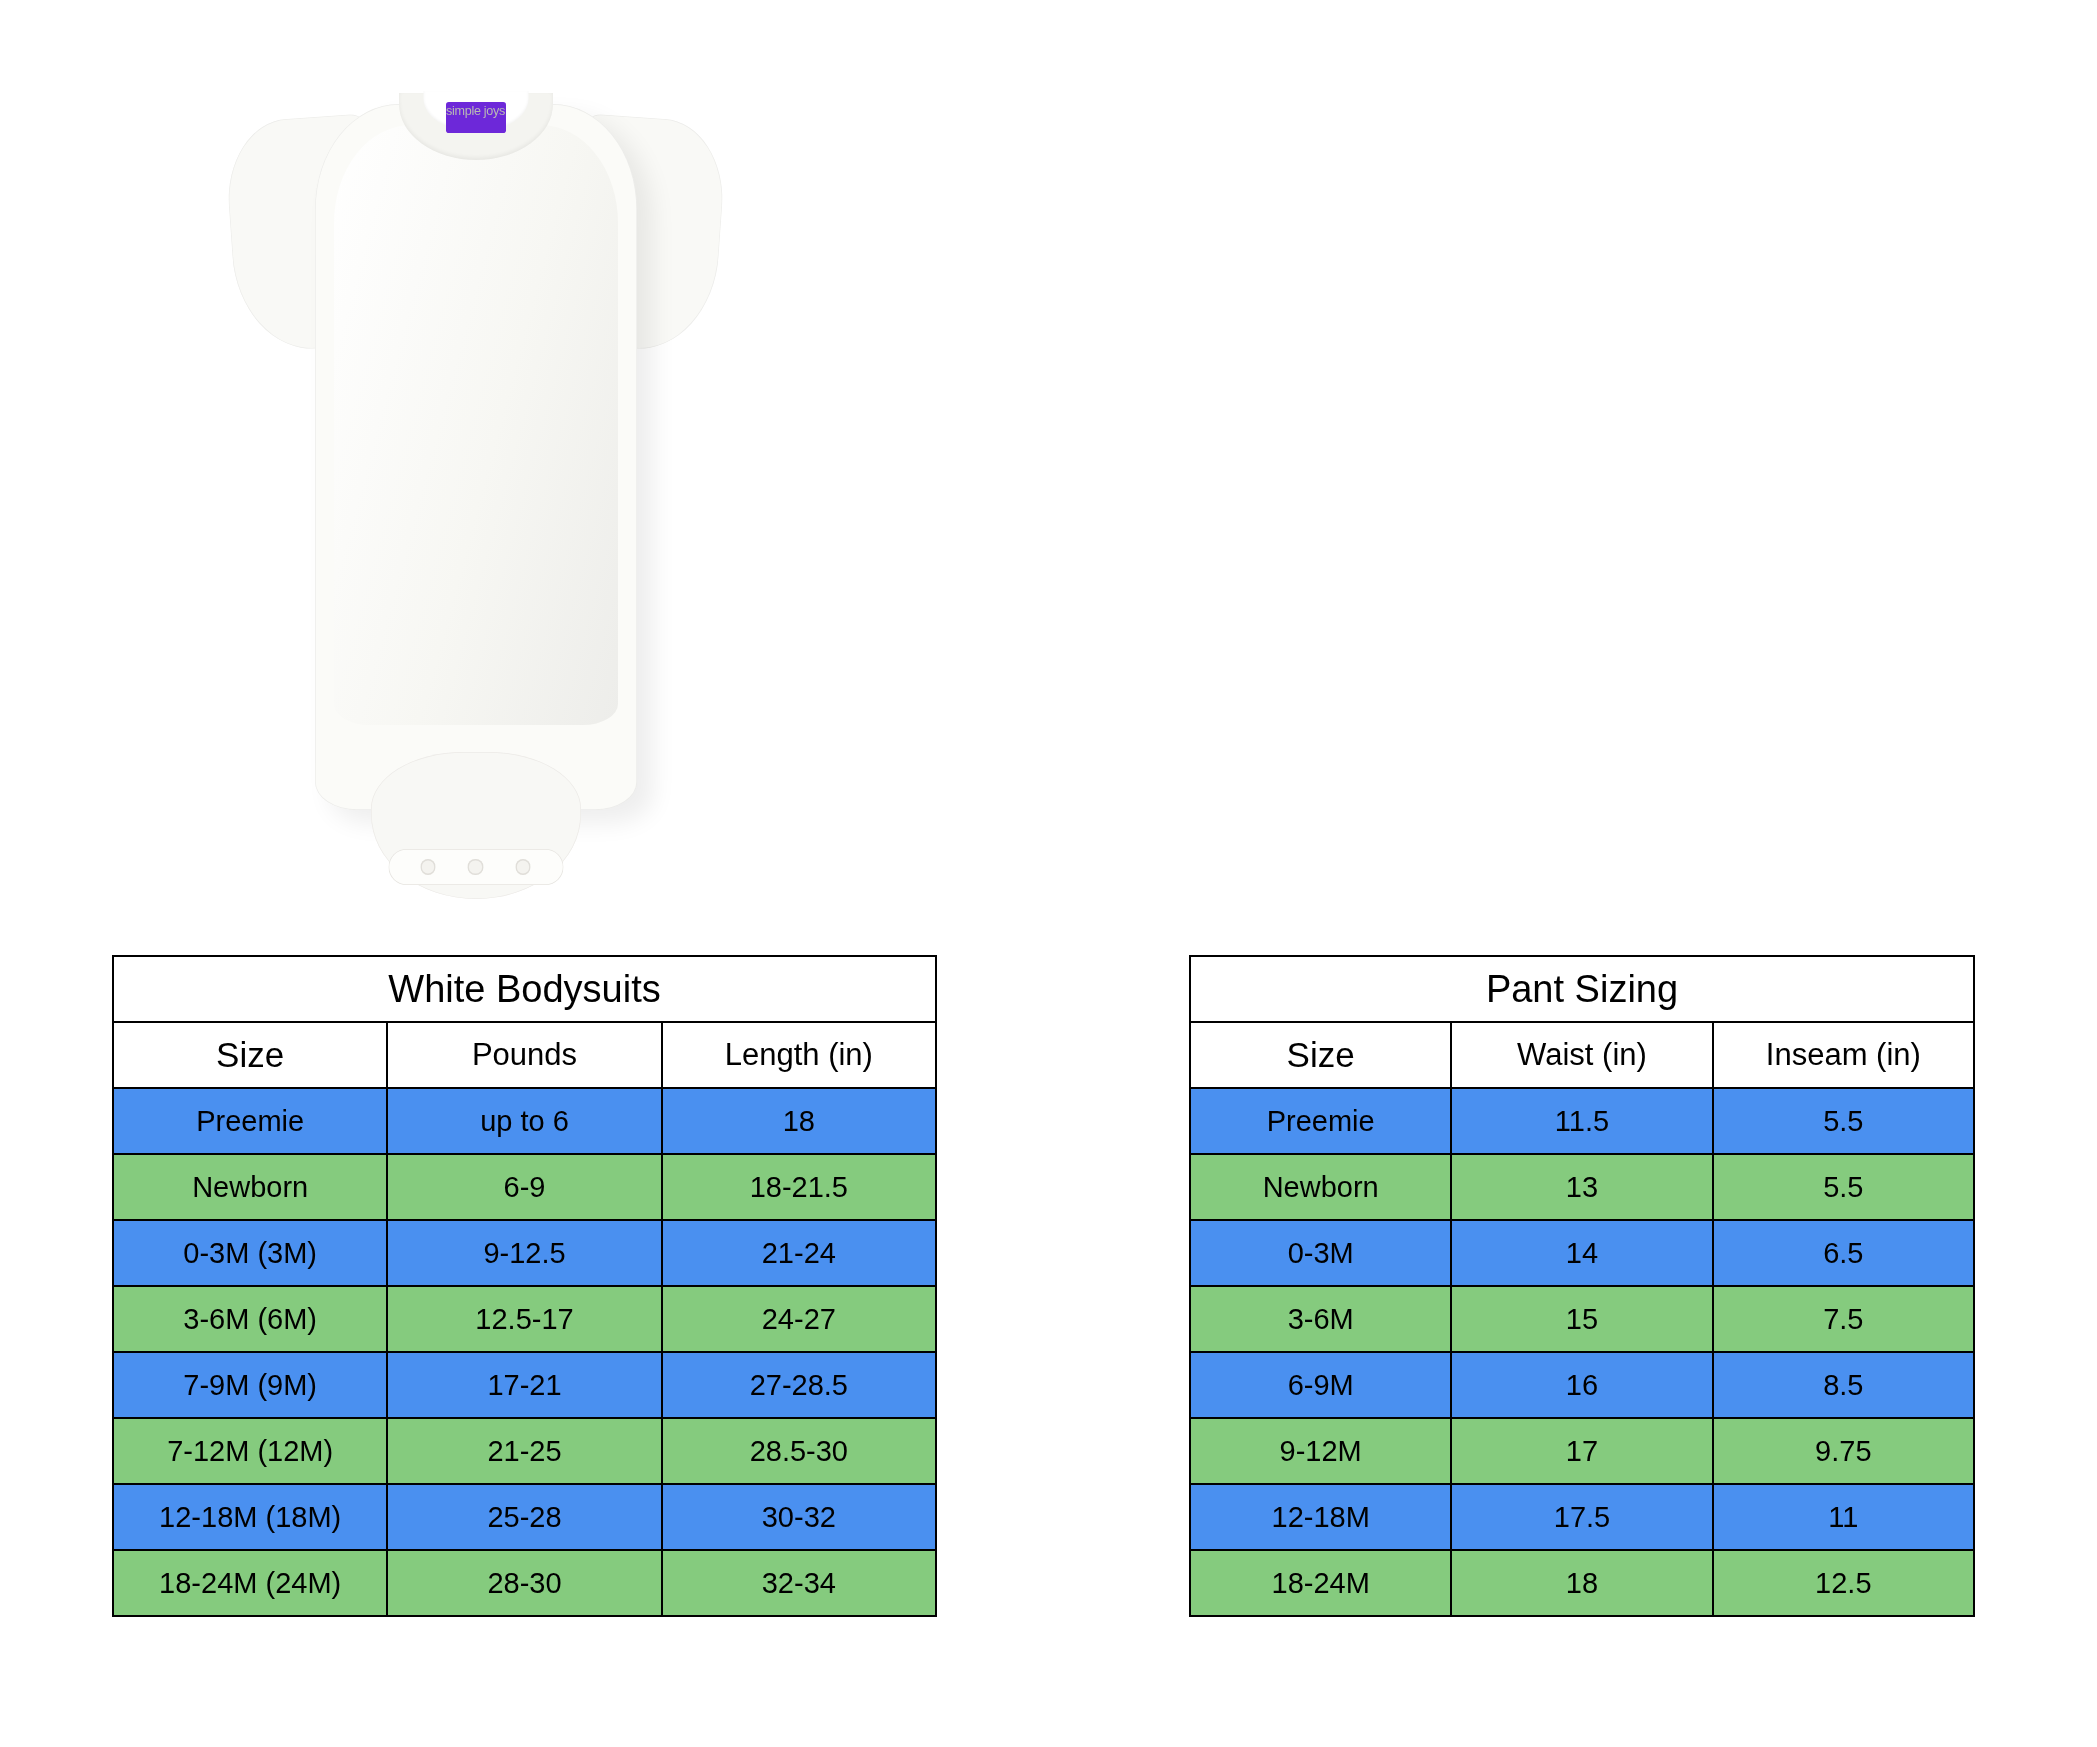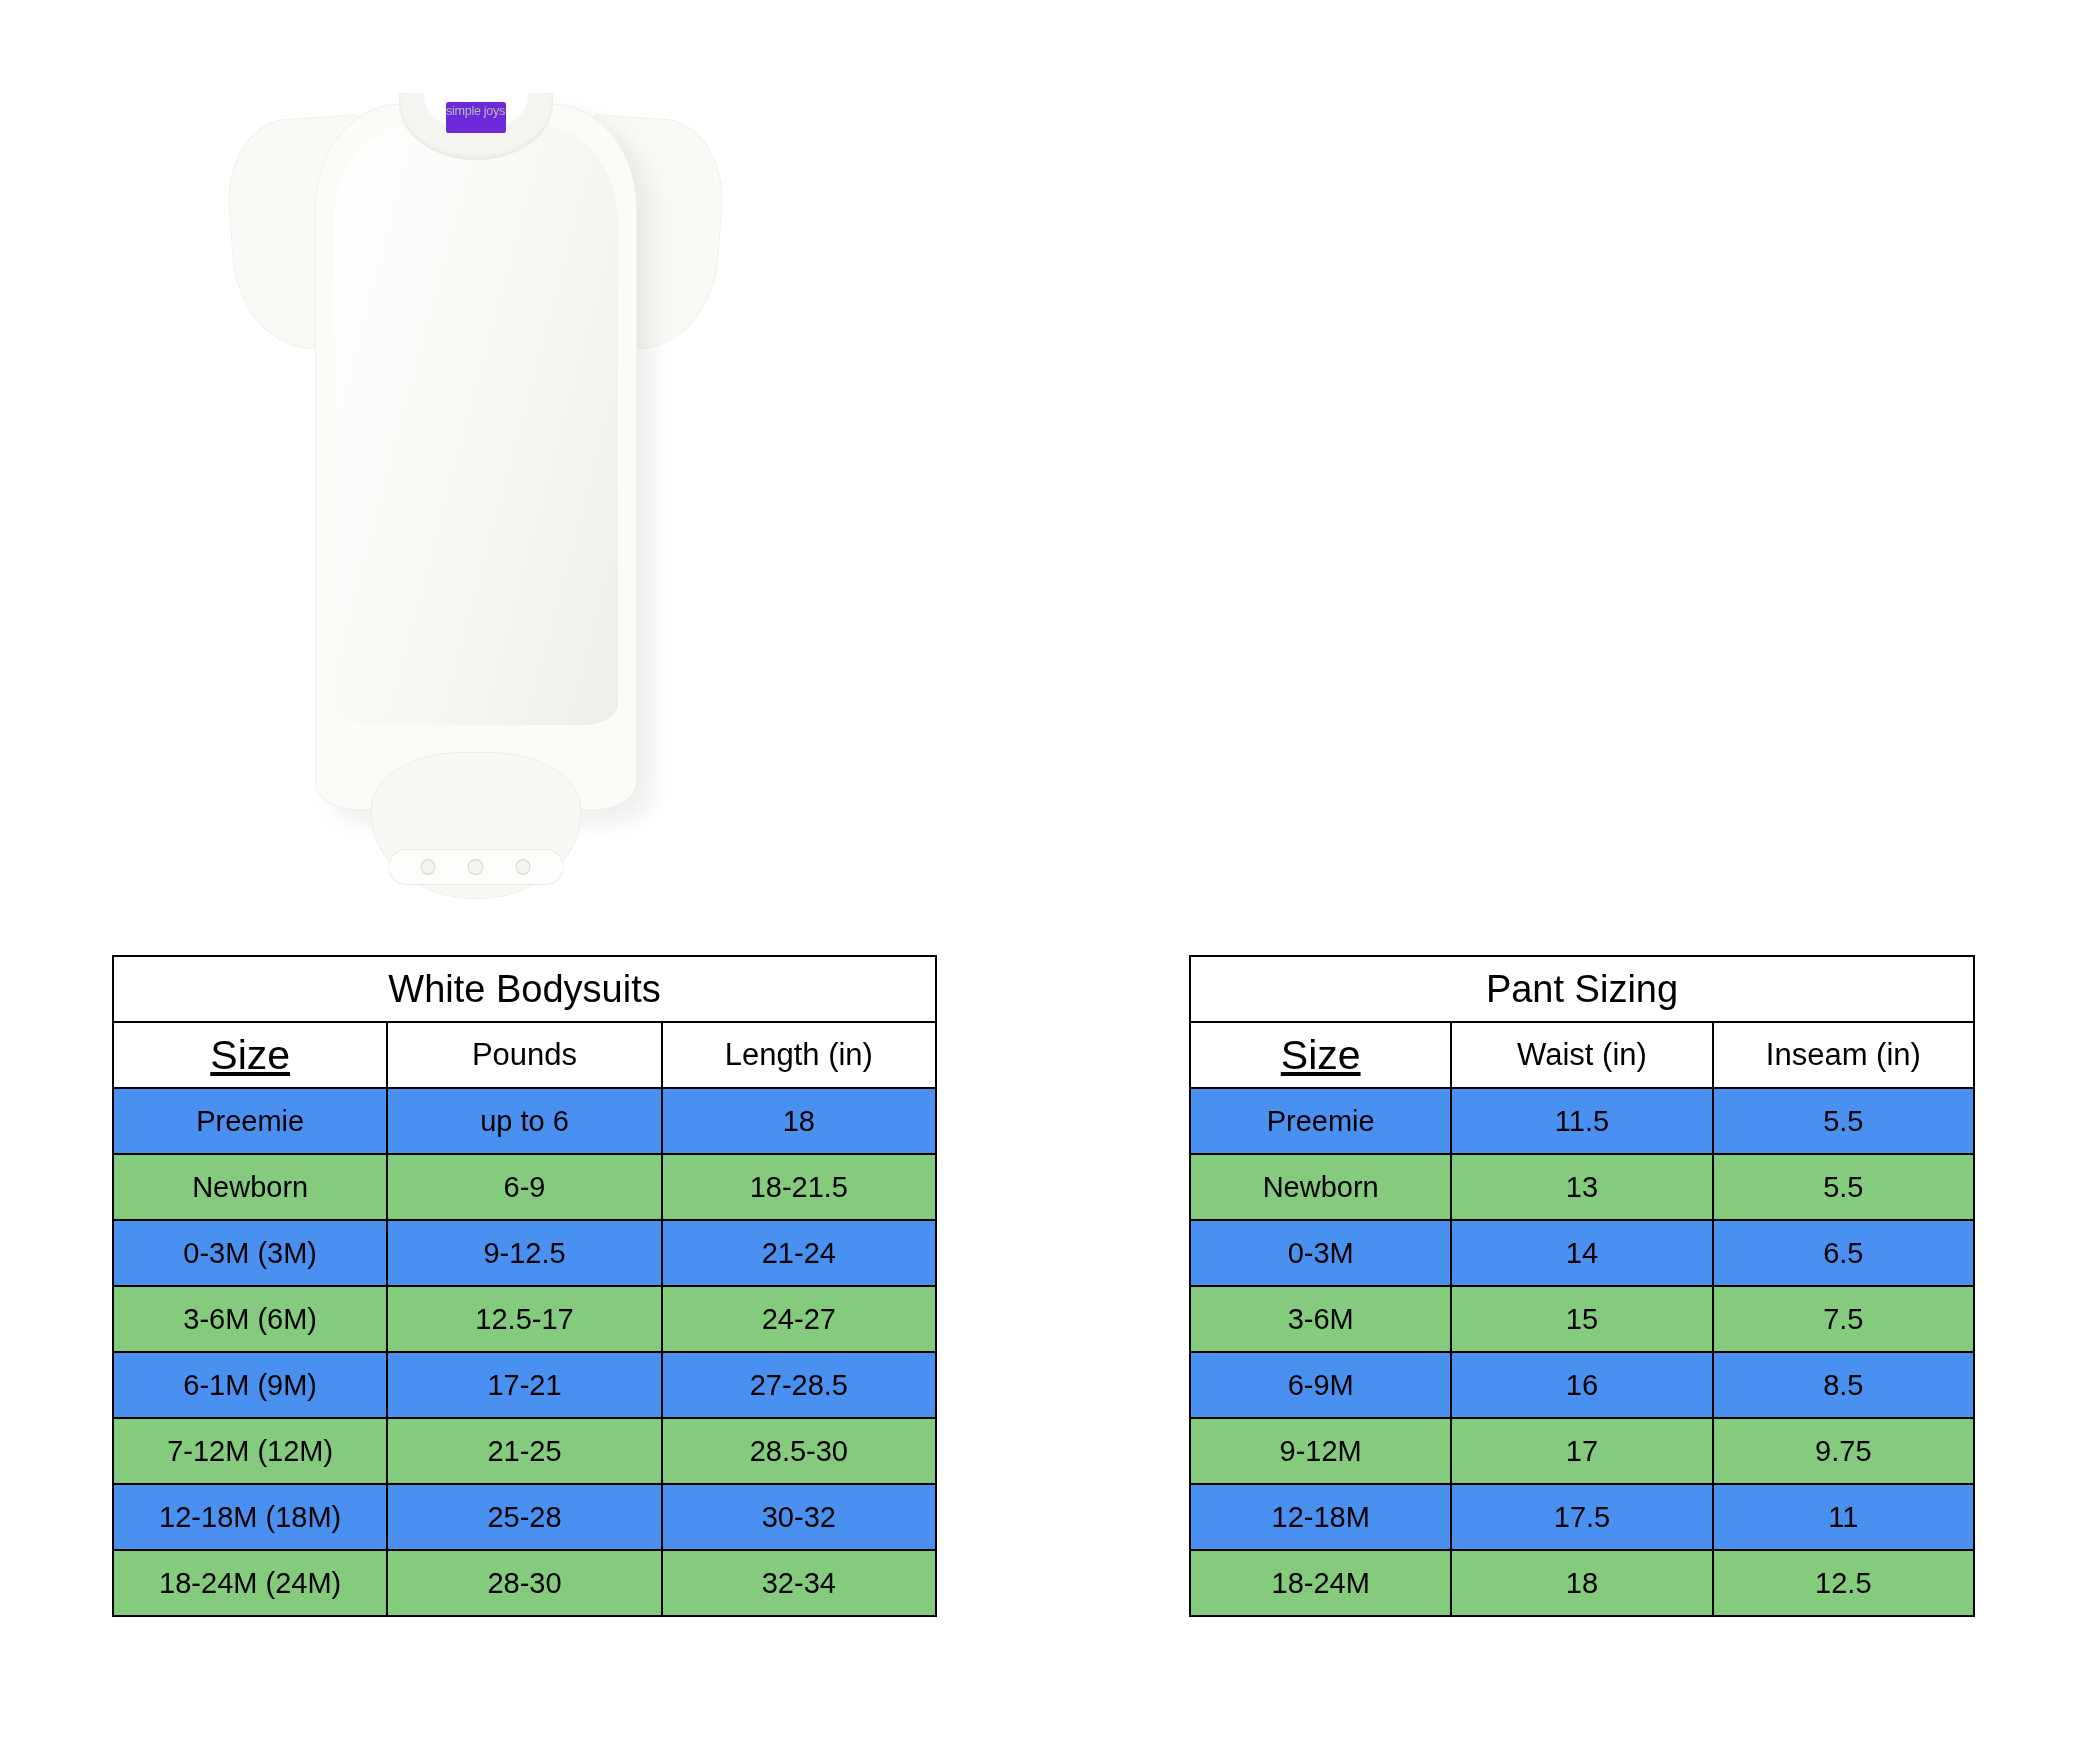--- a/index.html
+++ b/index.html
@@ -194,22 +194,21 @@
     font-size: 38px;
     font-weight: bold;
     height: 73px;
     background: #ffffff;
   }
   .col-head {
     font-size: 31px;
     background: #ffffff;
   }
   .col-head.size-head {
-    font-size: 41px;
-    text-decoration: underline;
+    font-size: 35px;
   }
   .row-blue td { background: #4a90f0; }
   .row-green td { background: #85cb7e; }
   .cell {
     font-size: 29px;
   }
   .cell.size-cell {
     font-size: 29px;
   }
 </style>
@@ -270,21 +269,21 @@
           <td class="cell size-cell">0-3M (3M)</td>
           <td class="cell">9-12.5</td>
           <td class="cell">21-24</td>
         </tr>
         <tr class="row-green">
           <td class="cell size-cell">3-6M (6M)</td>
           <td class="cell">12.5-17</td>
           <td class="cell">24-27</td>
         </tr>
         <tr class="row-blue">
-          <td class="cell size-cell">6-1M (9M)</td>
+          <td class="cell size-cell">7-9M (9M)</td>
           <td class="cell">17-21</td>
           <td class="cell">27-28.5</td>
         </tr>
         <tr class="row-green">
           <td class="cell size-cell">7-12M (12M)</td>
           <td class="cell">21-25</td>
           <td class="cell">28.5-30</td>
         </tr>
         <tr class="row-blue">
           <td class="cell size-cell">12-18M (18M)</td>

